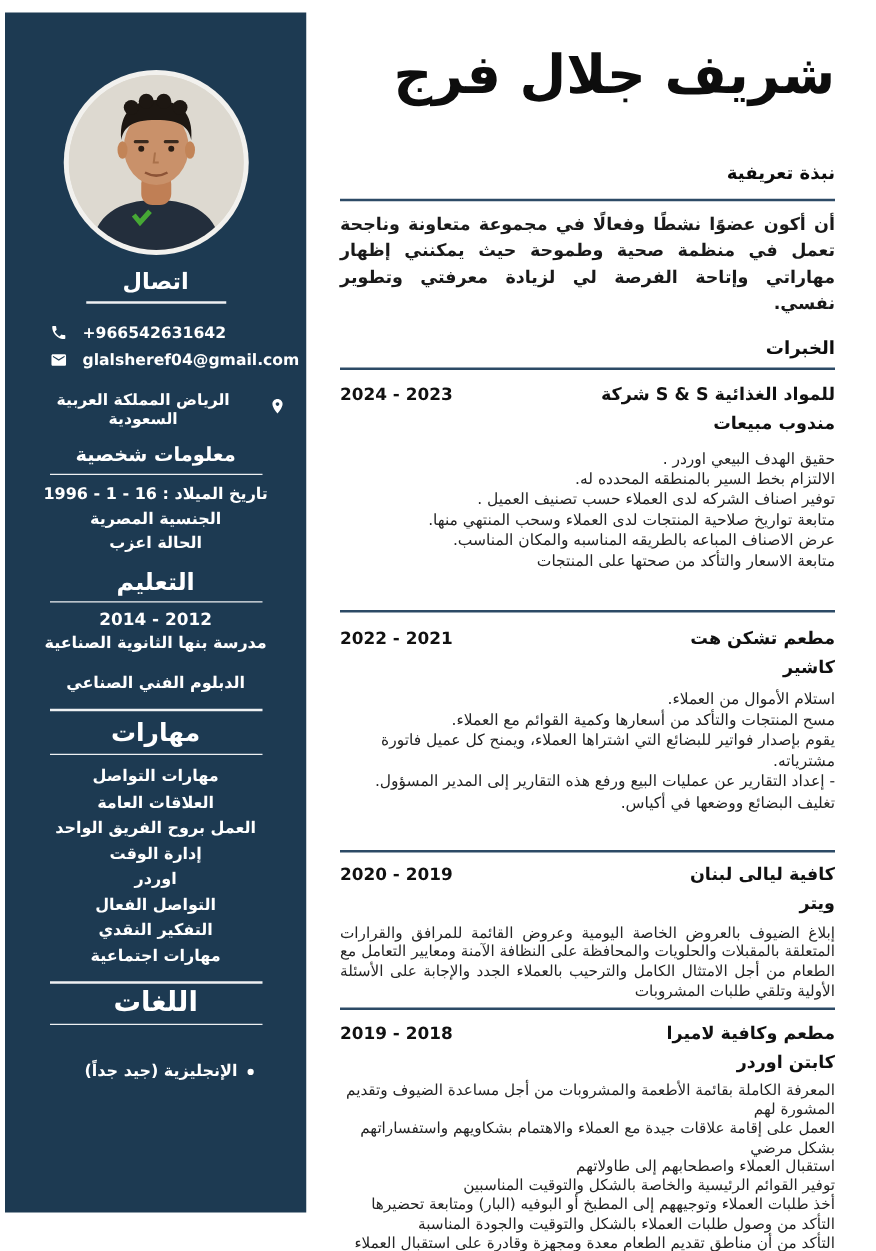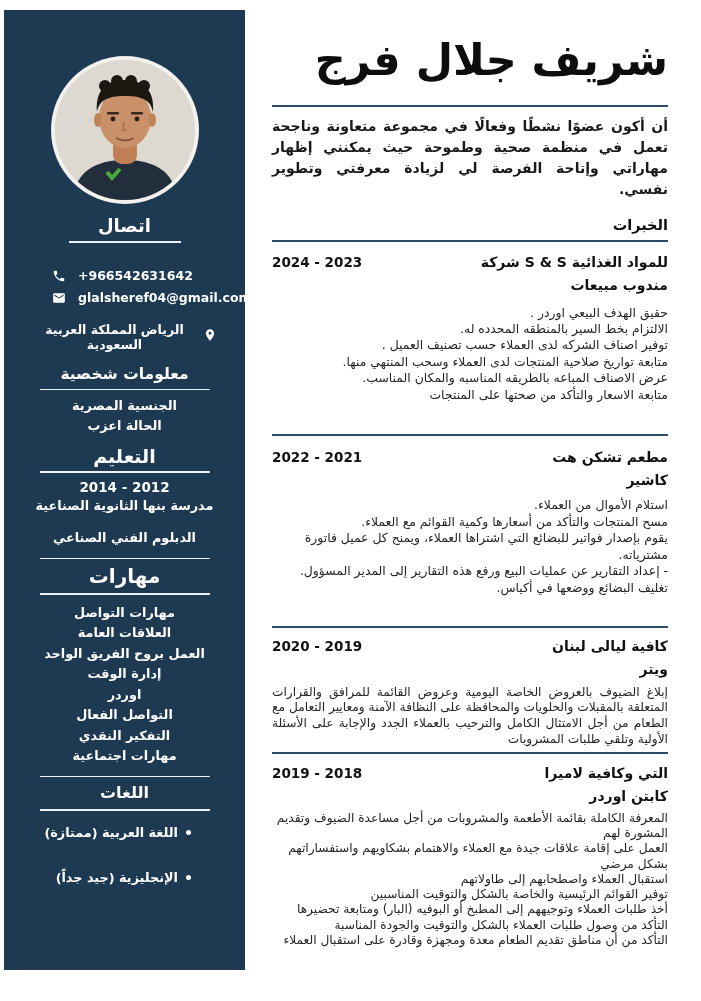--- a/index.html
+++ b/index.html
@@ -4,45 +4,45 @@
 <style>
   * { margin:0; padding:0; box-sizing:border-box; }
   html,body { background:#ffffff; }
   body { font-family:"DejaVu Sans", sans-serif; }
   .page { position:relative; width:701px; height:1001px; background:#ffffff; overflow:hidden; margin:0 auto; }
 
   
   .sidebar {
     position:absolute; left:4px; top:10px; width:241px; height:960px;
     background:#1d3a52; color:#ffffff; direction:rtl; text-align:center;
-    padding:0 28px;
+    padding:0 16px;
   }
   .photo-wrap { width:148px; height:148px; margin:46px auto 0; border-radius:50%;
     background:#f2f1ee; padding:4px; }
   .photo { width:140px; height:140px; border-radius:50%; overflow:hidden; background:#ddd9d0; }
   .sb-h { font-weight:700; font-size:18px; line-height:24px; margin-top:10px; }
   .sb-h.small { font-size:15.5px; }
   .rule-w { height:1.5px; background:#eef0f2; border:0; margin:3px auto 0; width:170px; }
   .rule-w.narrow { width:112px; }
-  .contact { margin-top:22px; }
+  .contact { margin-top:12px; }
   .c-row { display:flex; direction:ltr; align-items:center; gap:12px;
     padding-left:20px; height:22px; font-size:12.5px; font-weight:700; }
   .c-row .ic { width:14px; height:14px; flex:0 0 auto; display:flex; }
   .loc-row { display:flex; direction:rtl; align-items:center; justify-content:center;
     gap:6px; margin-top:13px; font-size:12.5px; font-weight:700; }
   .info-line { font-size:12.8px; font-weight:700; line-height:19.5px; }
   .info-list { margin-top:6px; }
   .edu-h { font-size:19px; margin-top:9px; }
   .edu-years { margin-top:6px; font-size:13.5px; font-weight:700; }
   .edu-school { margin-top:3px; font-size:12.8px; font-weight:700; }
   .edu-degree { margin-top:17px; font-size:12.8px; font-weight:700; }
   .skills-h { font-size:20px; margin-top:4px; line-height:27px; }
   .skill { font-size:12.8px; font-weight:700; line-height:20.5px; }
   .skills-list { margin-top:8px; }
-  .lang-h { font-size:16px; margin-top:3px; line-height:26px; }
+  .lang-h { font-size:22px; margin-top:3px; line-height:26px; }
   .lang-row { display:flex; direction:rtl; align-items:center; gap:8px;
     padding-right:26px; margin-top:14px; font-size:12.8px; font-weight:700; }
   .dot { width:5px; height:5px; border-radius:50%; background:#ffffff; flex:0 0 auto; }
 
   
   .main {
     position:absolute; left:272px; top:0; width:396px; height:944px;
     direction:rtl; text-align:right; color:#111111;
   }
   .name { font-size:43px; font-weight:700; line-height:1.5; margin-top:28px; color:#0d0d0d; }
@@ -141,20 +141,21 @@
               <path fill="#ffffff" d="M12 2C8.13 2 5 5.13 5 9c0 5.25 7 13 7 13s7-7.75 7-13c0-3.87-3.13-7-7-7zm0 9.5c-1.38 0-2.5-1.12-2.5-2.5s1.12-2.5 2.5-2.5 2.5 1.12 2.5 2.5-1.12 2.5-2.5 2.5z"></path>
             </svg>
         </span>
         <span>الرياض المملكة العربية السعودية</span>
       </div>
     </div>
 
     <div class="sb-h small">معلومات شخصية</div>
     <hr class="rule-w">
     <div class="info-list">
+        <div class="info-line">تاريخ الميلاد : 16 - 1 - 1996</div>
         <div class="info-line">الجنسية المصرية</div>
         <div class="info-line">الحالة اعزب</div>
       </div>
 
     <div class="sb-h edu-h">التعليم</div>
     <hr class="rule-w">
     <div class="edu-years">2012 - 2014</div>
     <div class="edu-school">مدرسة بنها الثانوية الصناعية</div>
     <div class="edu-degree">الدبلوم الفني الصناعي</div>
 
@@ -168,34 +169,31 @@
         <div class="skill">إدارة الوقت</div>
         <div class="skill">اوردر</div>
         <div class="skill">التواصل الفعال</div>
         <div class="skill">التفكير النقدي</div>
         <div class="skill">مهارات اجتماعية</div>
       </div>
 
     <hr class="rule-w" style="margin-top:9px;">
     <div class="sb-h lang-h">اللغات</div>
     <hr class="rule-w">
-    <div class="lang-row">
-      <span class="dot"></span>
-      <span>اللغة العربية (ممتازة)</span>
-    </div>
     <div class="lang-row" style="margin-top:30px;">
       <span class="dot"></span>
       <span>الإنجليزية (جيد جداً)</span>
     </div>
   </aside>
 
   <main class="main">
 
     <h1 class="name">شريف جلال فرج</h1>
 
+    <div class="sec-h about">نبذة تعريفية</div>
     <hr class="rule-m">
     <p class="about-text">أن أكون عضوًا نشطًا وفعالًا في مجموعة متعاونة وناجحة تعمل في منظمة صحية وطموحة حيث يمكنني إظهار مهاراتي وإتاحة الفرصة لي لزيادة معرفتي وتطوير نفسي.</p>
 
     <div class="sec-h exp">الخبرات</div>
     <hr class="rule-m exp">
 
     <section class="entry e1">
       <div class="head">
         <span class="company bidi-ltr">شركة S &amp; S  للمواد الغذائية</span>
         <span class="dates">2023 - 2024</span>
@@ -235,21 +233,21 @@
       </div>
       <div class="title">ويتر</div>
       <div class="bullets">
           <div>إبلاغ الضيوف بالعروض الخاصة اليومية وعروض القائمة للمرافق والقرارات المتعلقة بالمقبلات والحلويات والمحافظة على النظافة الآمنة ومعايير التعامل مع الطعام من أجل الامتثال الكامل والترحيب بالعملاء الجدد والإجابة على الأسئلة الأولية وتلقي طلبات المشروبات</div>
         </div>
     </section>
     <hr class="sep s3">
 
     <section class="entry e4">
       <div class="head">
-        <span class="company">التي وكافية لاميرا</span>
+        <span class="company">مطعم وكافية لاميرا</span>
         <span class="dates">2018 - 2019</span>
       </div>
       <div class="title">كابتن اوردر</div>
       <div class="bullets">
           <div>المعرفة الكاملة بقائمة الأطعمة والمشروبات من أجل مساعدة الضيوف وتقديم المشورة لهم</div>
           <div>العمل على إقامة علاقات جيدة مع العملاء والاهتمام بشكاويهم واستفساراتهم بشكل مرضي</div>
           <div>استقبال العملاء واصطحابهم إلى طاولاتهم</div>
           <div>توفير القوائم الرئيسية والخاصة بالشكل والتوقيت المناسبين</div>
           <div>أخذ طلبات العملاء وتوجيههم إلى المطبخ أو البوفيه (البار) ومتابعة تحضيرها</div>
           <div>التأكد من وصول طلبات العملاء بالشكل والتوقيت والجودة المناسبة</div>

